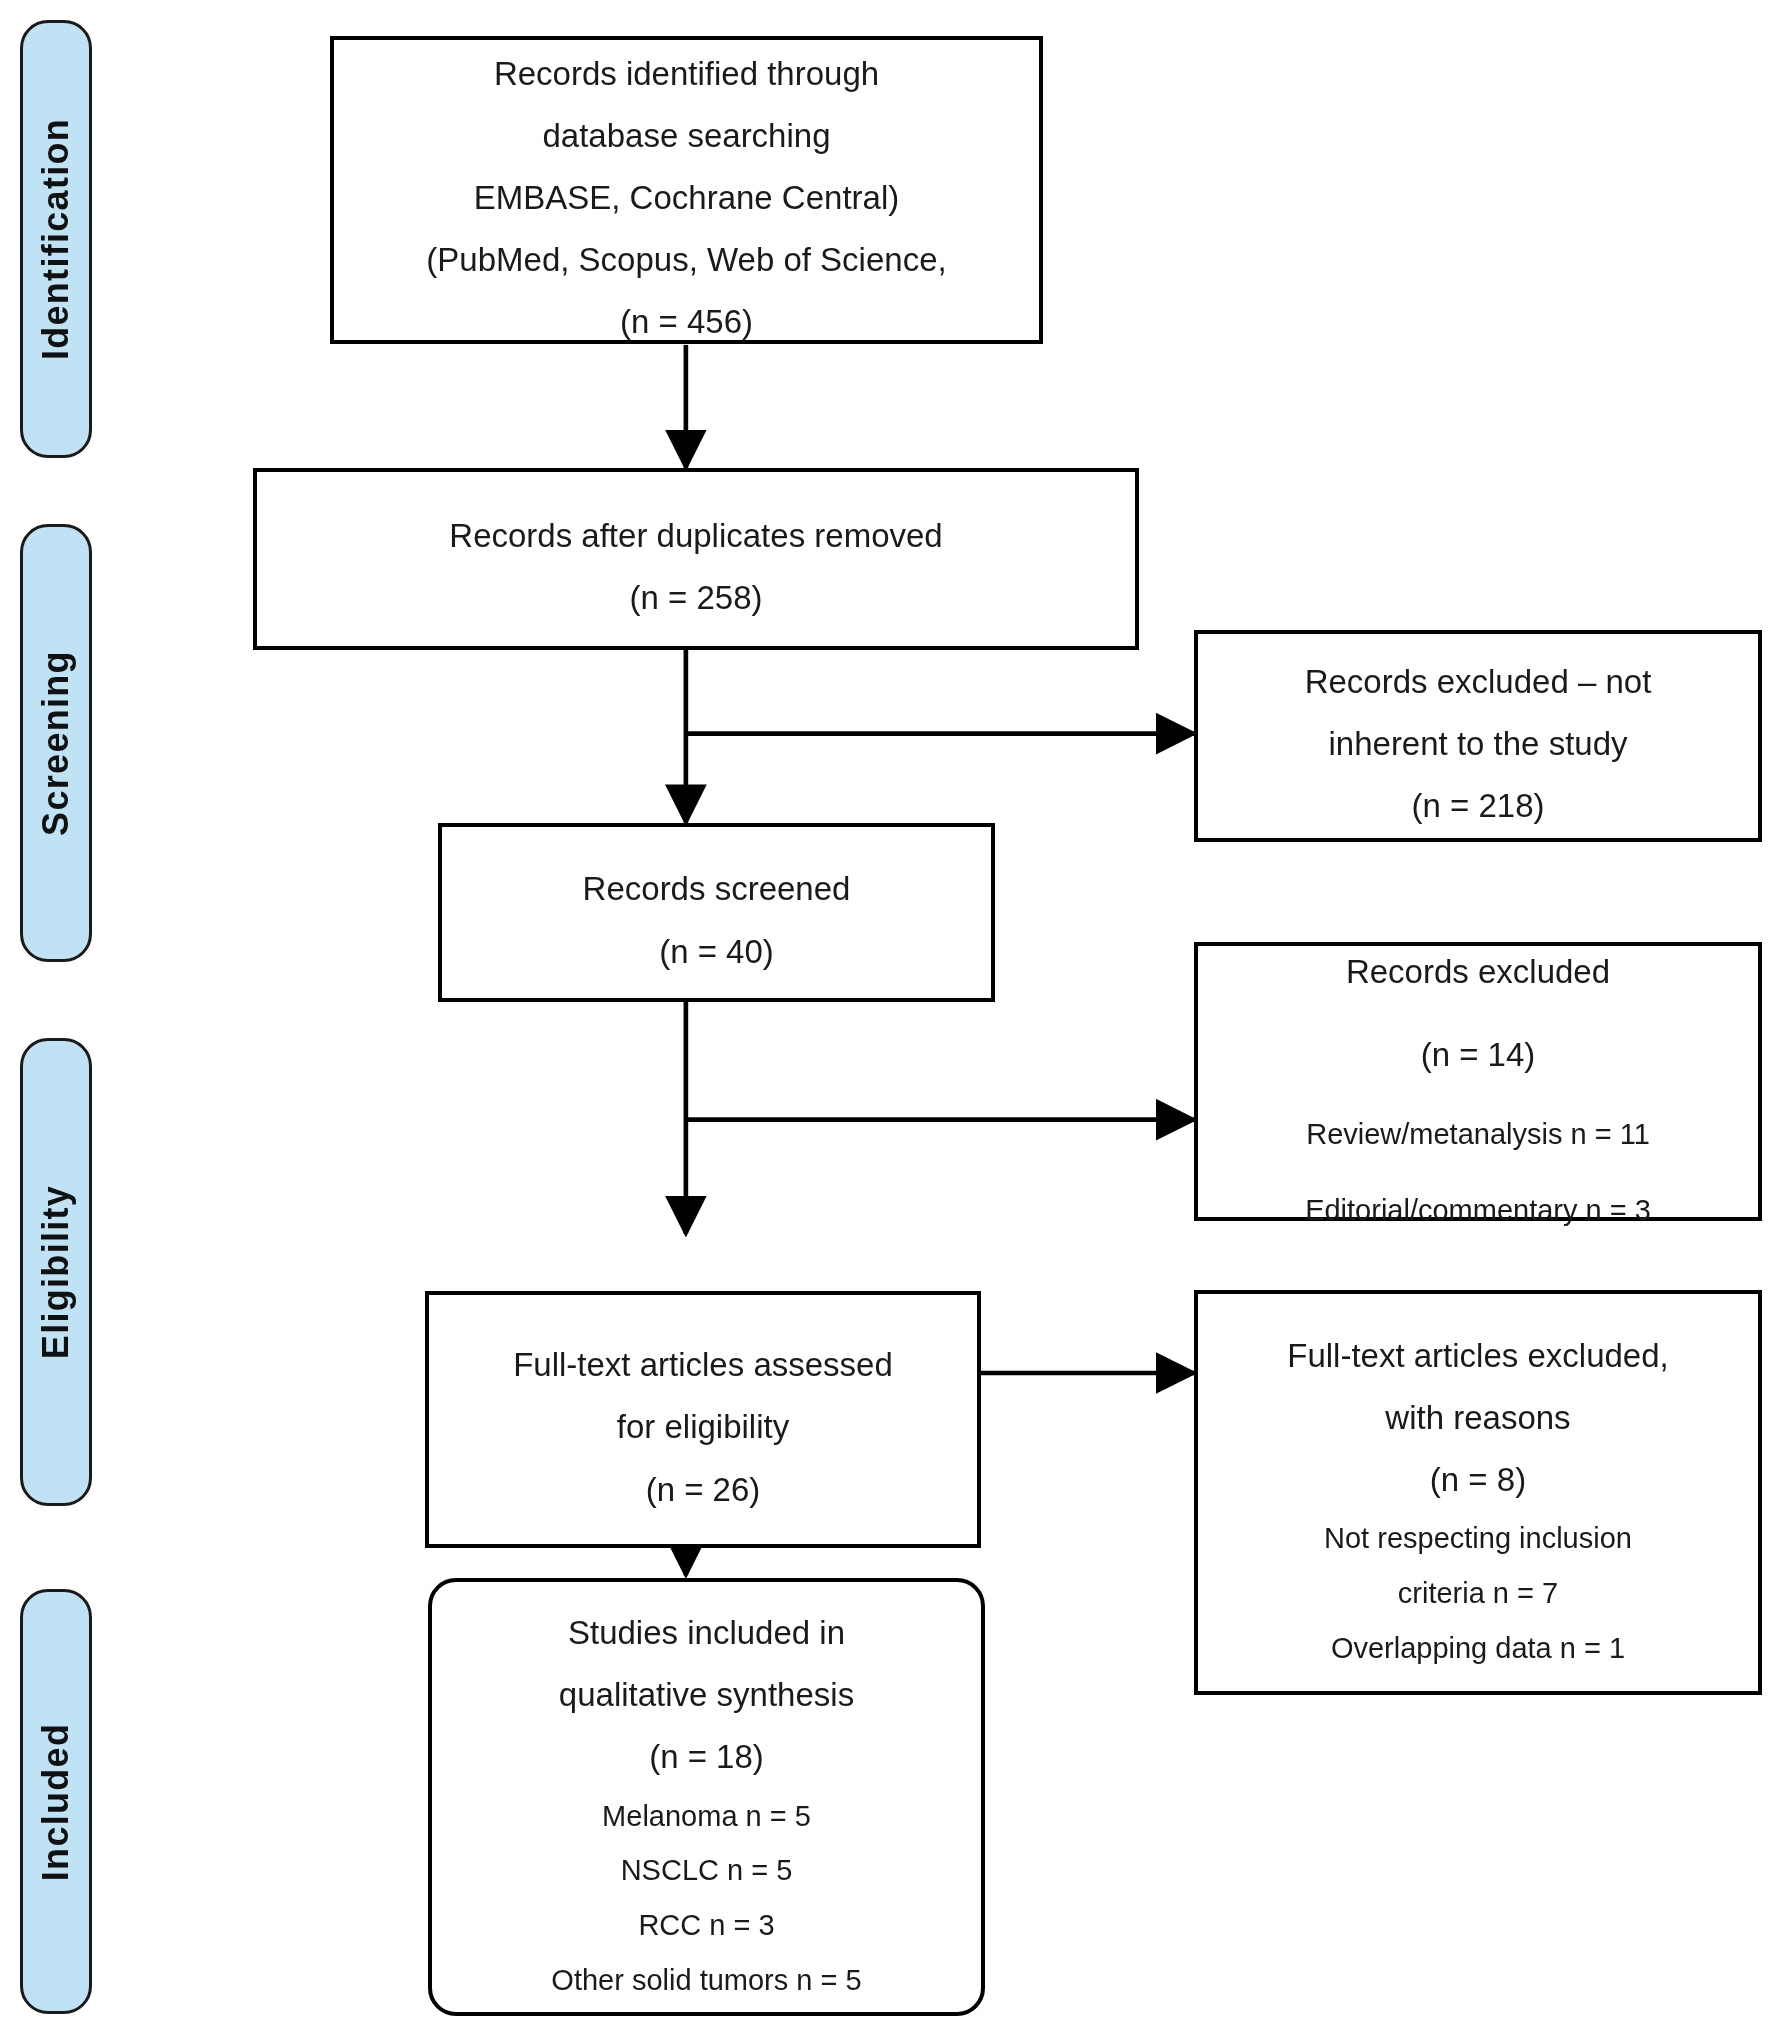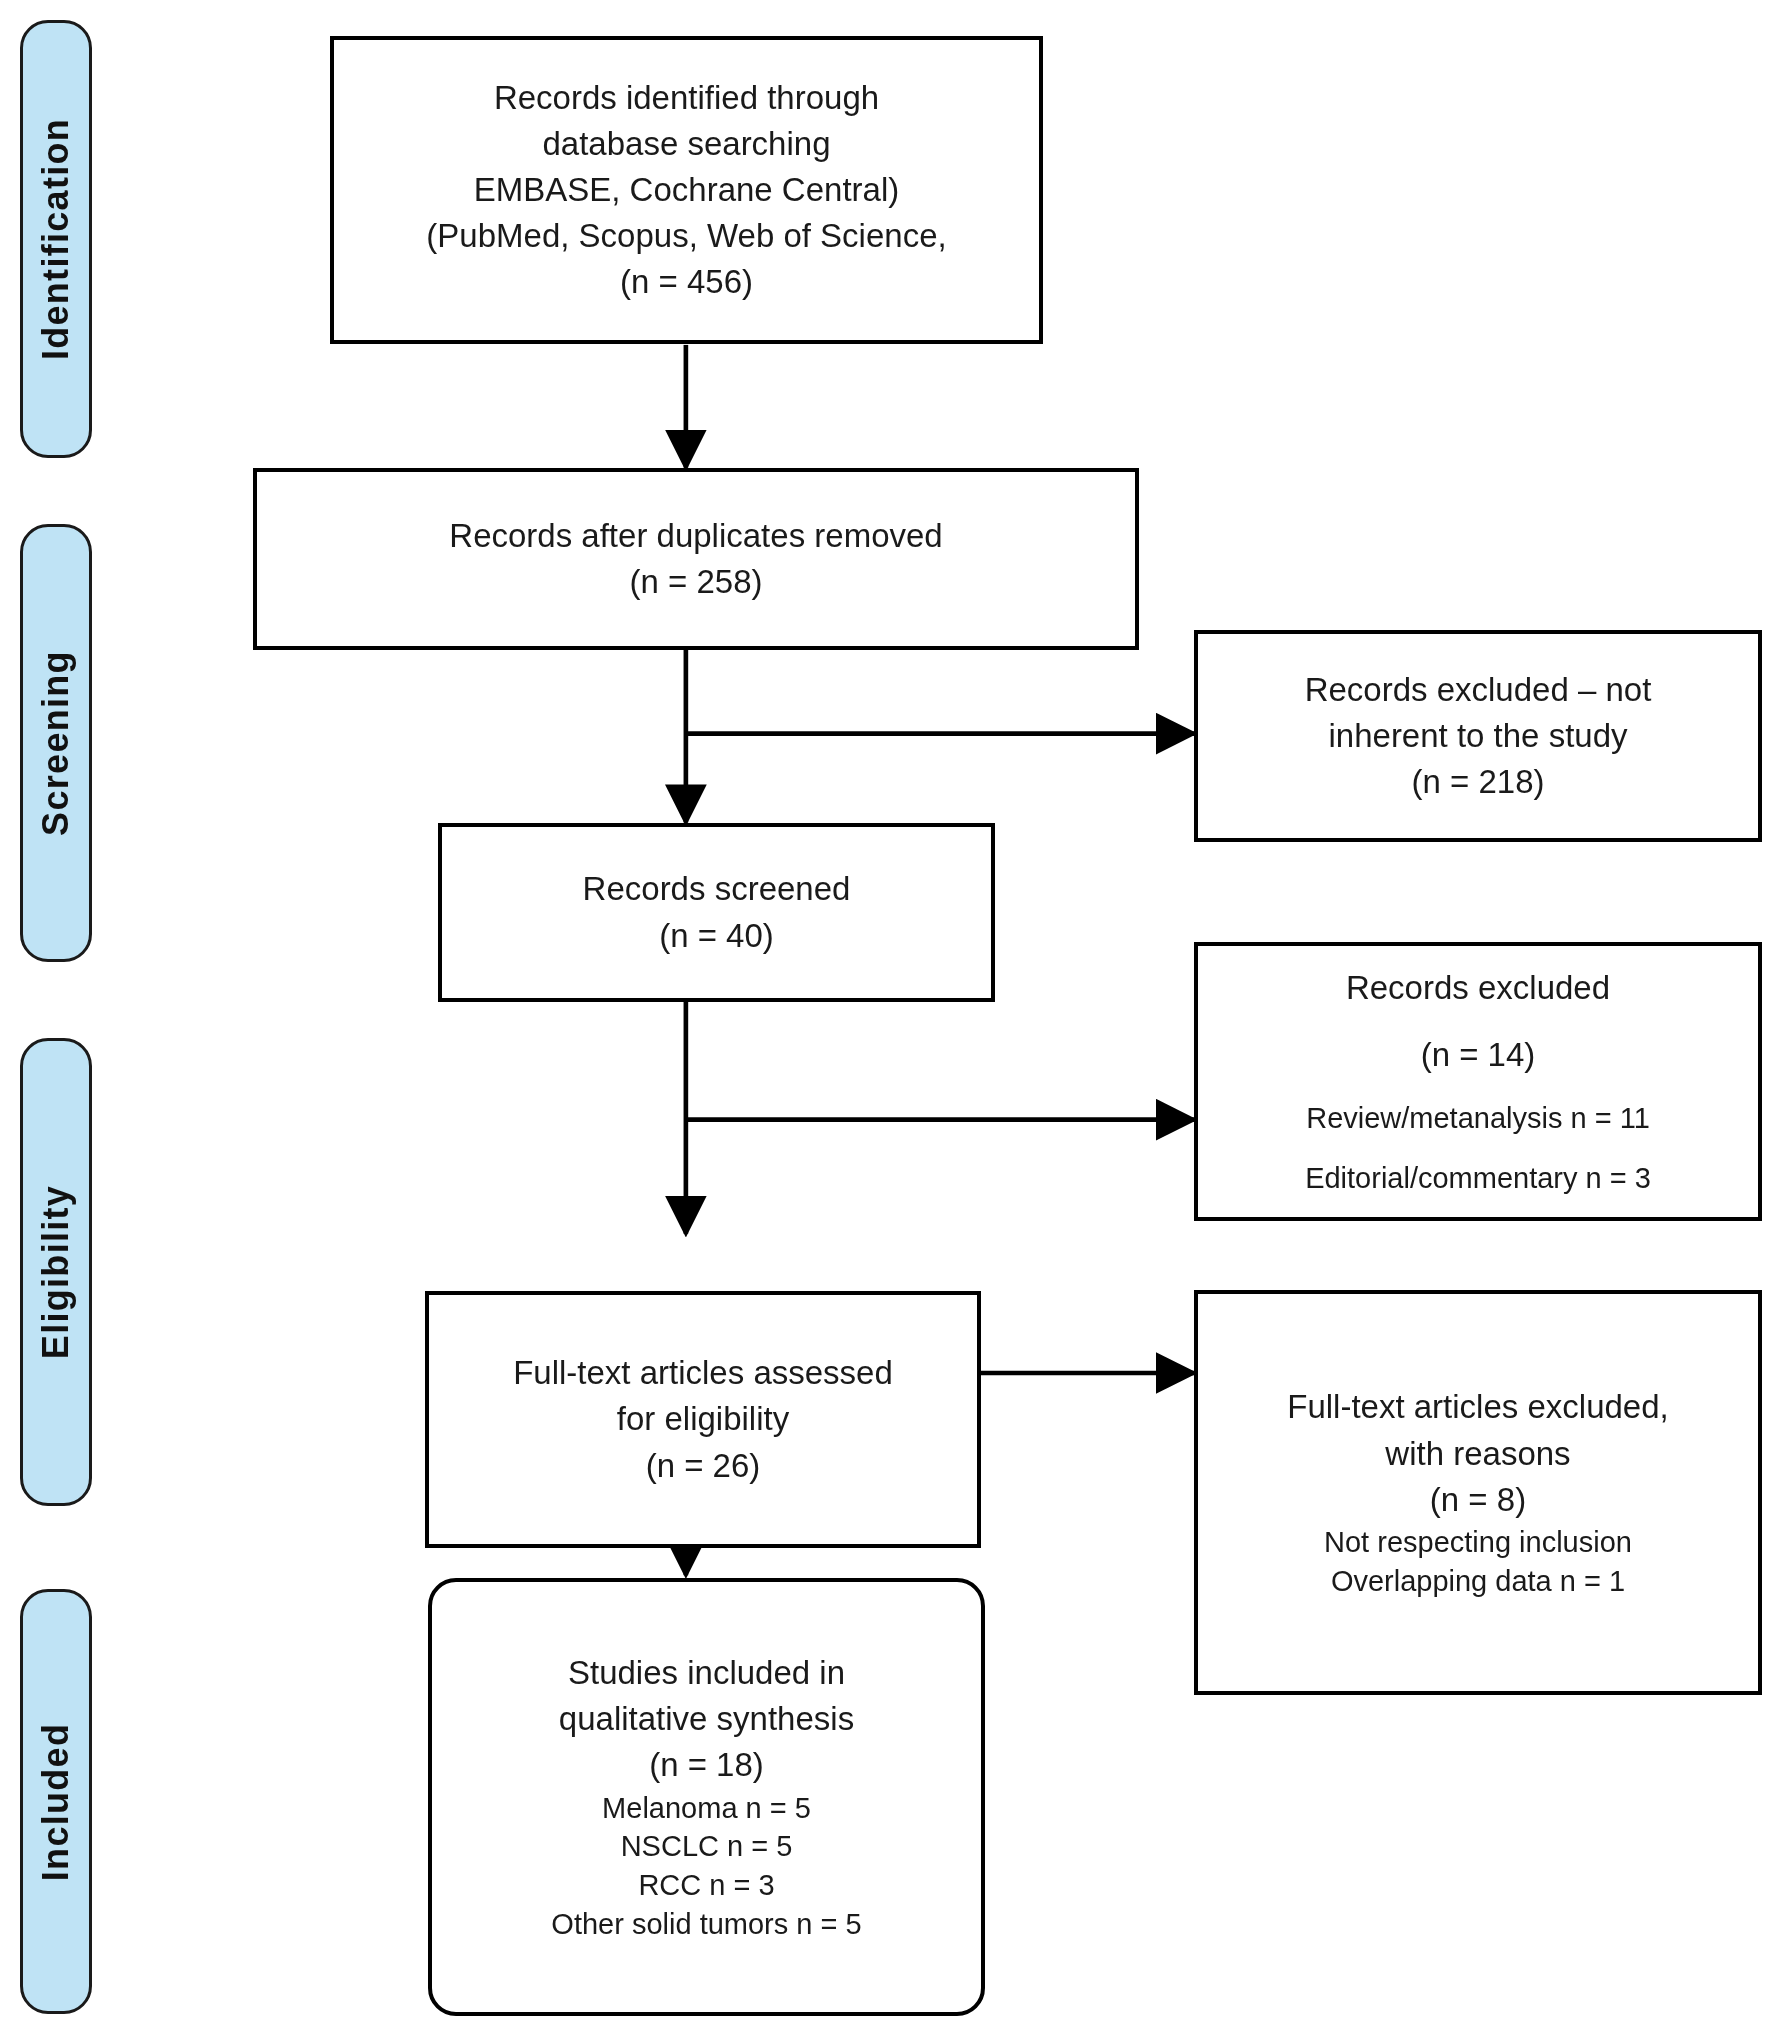--- a/index.html
+++ b/index.html
@@ -53,20 +53,21 @@
     justify-content: center;
     text-align: center;
     padding: 6.6px 12px;
   }
   .box-line {
     display: block;
     width: 100%;
     color: #1a1a1a;
     font-family: "Liberation Sans", sans-serif;
     white-space: nowrap;
+    margin-top: 16px;
   }
   .line-main {
     font-size: 33px;
     line-height: 1.40;
   }
   .line-sub {
     font-size: 29px;
     line-height: 1.34;
   }
 
@@ -158,20 +159,21 @@
     <span class="box-line line-main">Full-text articles assessed</span>
     <span class="box-line line-main">for eligibility</span>
     <span class="box-line line-main">(n = 26)</span>
   </div>
 
   <div class="flow-box" style="left:1194px; top:1290px; width:568px; height:405px;">
     <span class="box-line line-main">Full-text articles excluded,</span>
     <span class="box-line line-main">with reasons</span>
     <span class="box-line line-main">(n = 8)</span>
     <span class="box-line line-sub">Not respecting  inclusion</span>
+    <span class="box-line line-sub">criteria  n = 7</span>
     <span class="box-line line-sub">Overlapping data n = 1</span>
   </div>
 
   <div class="flow-box" style="left:428px; top:1578px; width:557px; height:438px;border-radius:28px;">
     <span class="box-line line-main">Studies included in</span>
     <span class="box-line line-main">qualitative synthesis</span>
     <span class="box-line line-main">(n = 18)</span>
     <span class="box-line line-sub">Melanoma n = 5</span>
     <span class="box-line line-sub">NSCLC n = 5</span>
     <span class="box-line line-sub">RCC n = 3</span>

